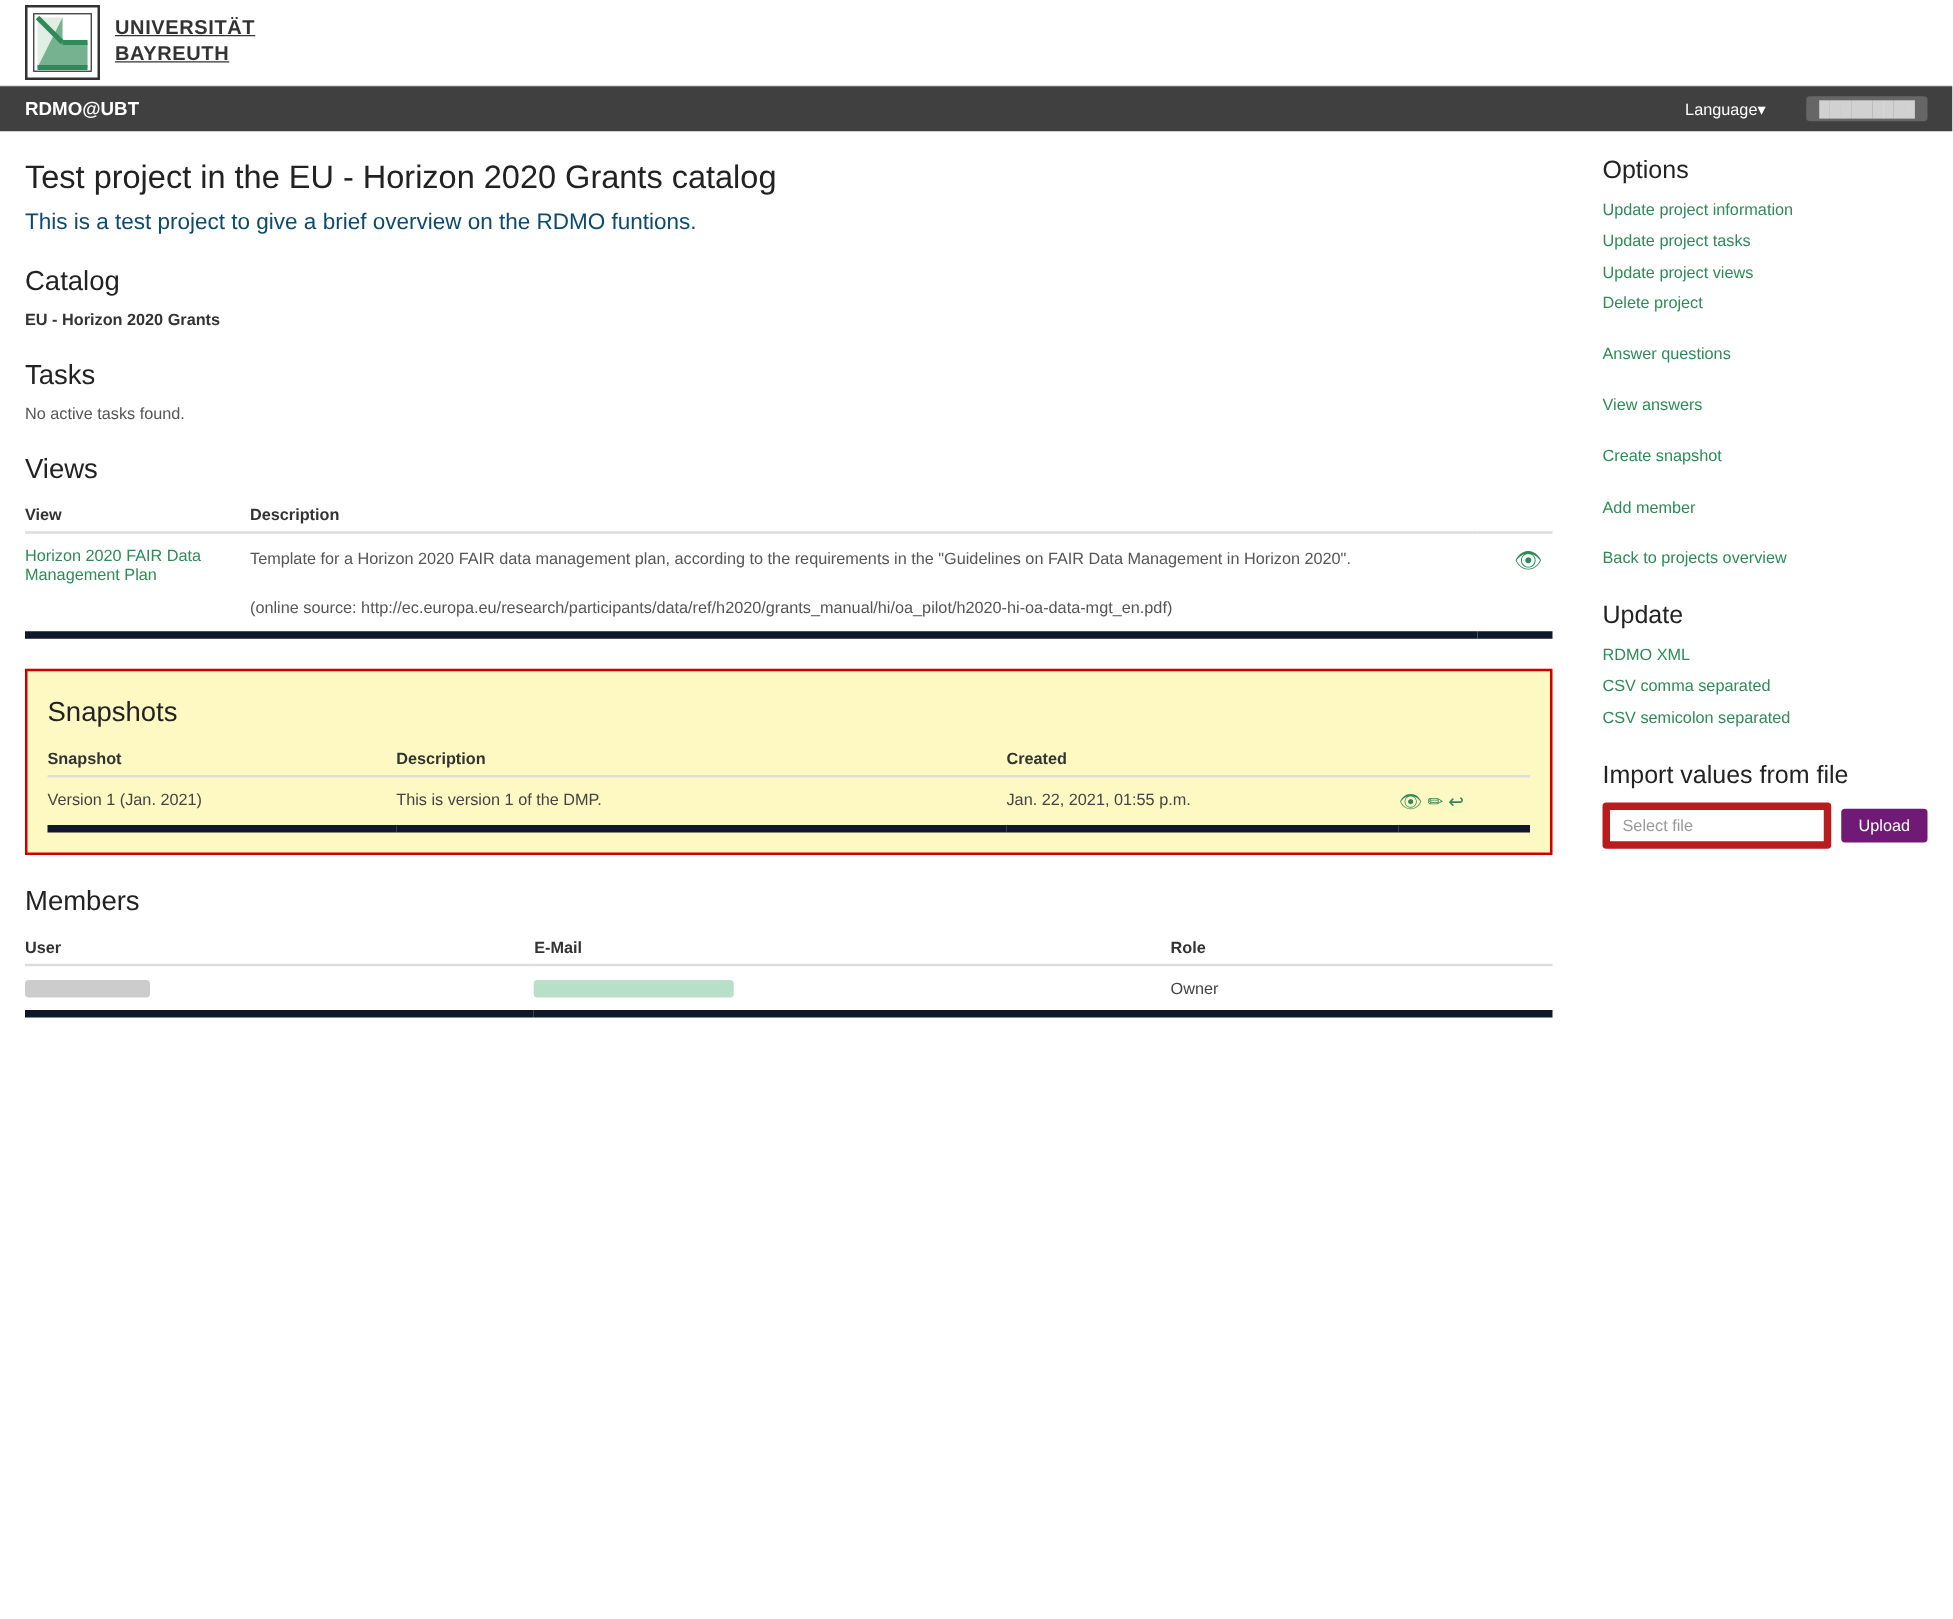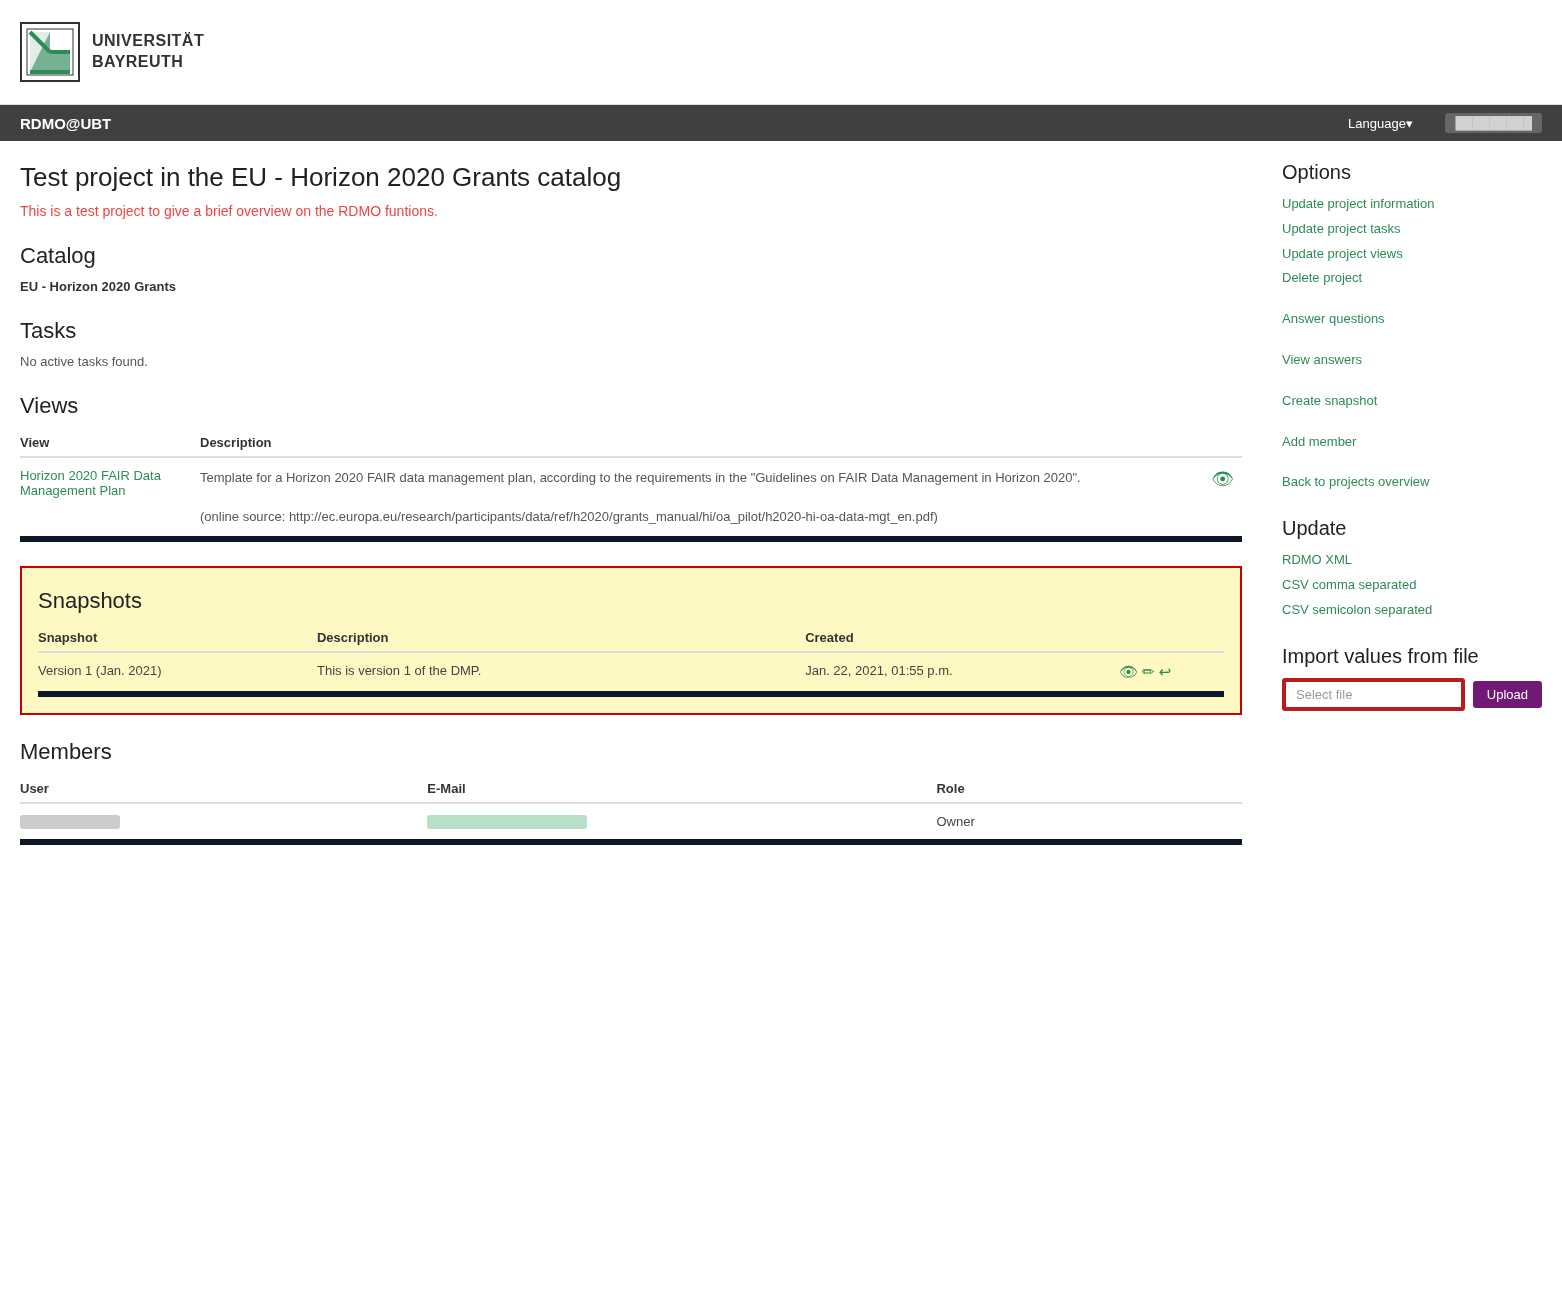--- a/index.html
+++ b/index.html
@@ -2,22 +2,23 @@
 <html><head>
   <meta charset="utf-8">
   <style>
     * { box-sizing: border-box; margin: 0; padding: 0; }
     body { font-family: Arial, sans-serif; font-size: 14px; color: #333; background: #fff; }
 
     
     .logo-bar {
       display: flex;
       align-items: center;
-      padding: 22px 20px;
+      padding: 4px 20px;
       border-bottom: 1px solid #ddd;
+      text-decoration: underline;
     }
     .logo-box {
       width: 60px;
       height: 60px;
       border: 2px solid #333;
       display: flex;
       align-items: center;
       justify-content: center;
       margin-right: 12px;
       flex-shrink: 0;
@@ -65,22 +66,22 @@
 
     
     .page-title {
       font-size: 26px;
       font-weight: normal;
       color: #222;
       margin-bottom: 8px;
       line-height: 1.3;
     }
     .page-description {
-      font-size: 14px;
-      color: #ef4444;
+      font-size: 18px;
+      color: #0c4a6e;
       margin-bottom: 24px;
     }
 
     
     .section-heading {
       font-size: 22px;
       font-weight: normal;
       color: #222;
       margin-bottom: 10px;
       margin-top: 4px;
@@ -180,21 +181,21 @@
 
     
     .import-section { margin-top: 8px; }
     .import-file-row {
       display: flex;
       align-items: center;
       gap: 8px;
       margin-top: 8px;
     }
     .file-input-box {
-      border: 4px solid #b91c1c;
+      border: 6px solid #b91c1c;
       padding: 5px 10px;
       font-size: 13px;
       color: #999;
       border-radius: 3px;
       flex: 1;
     }
     .upload-btn {
       background: #701a75;
       color: #fff;
       border: none;

